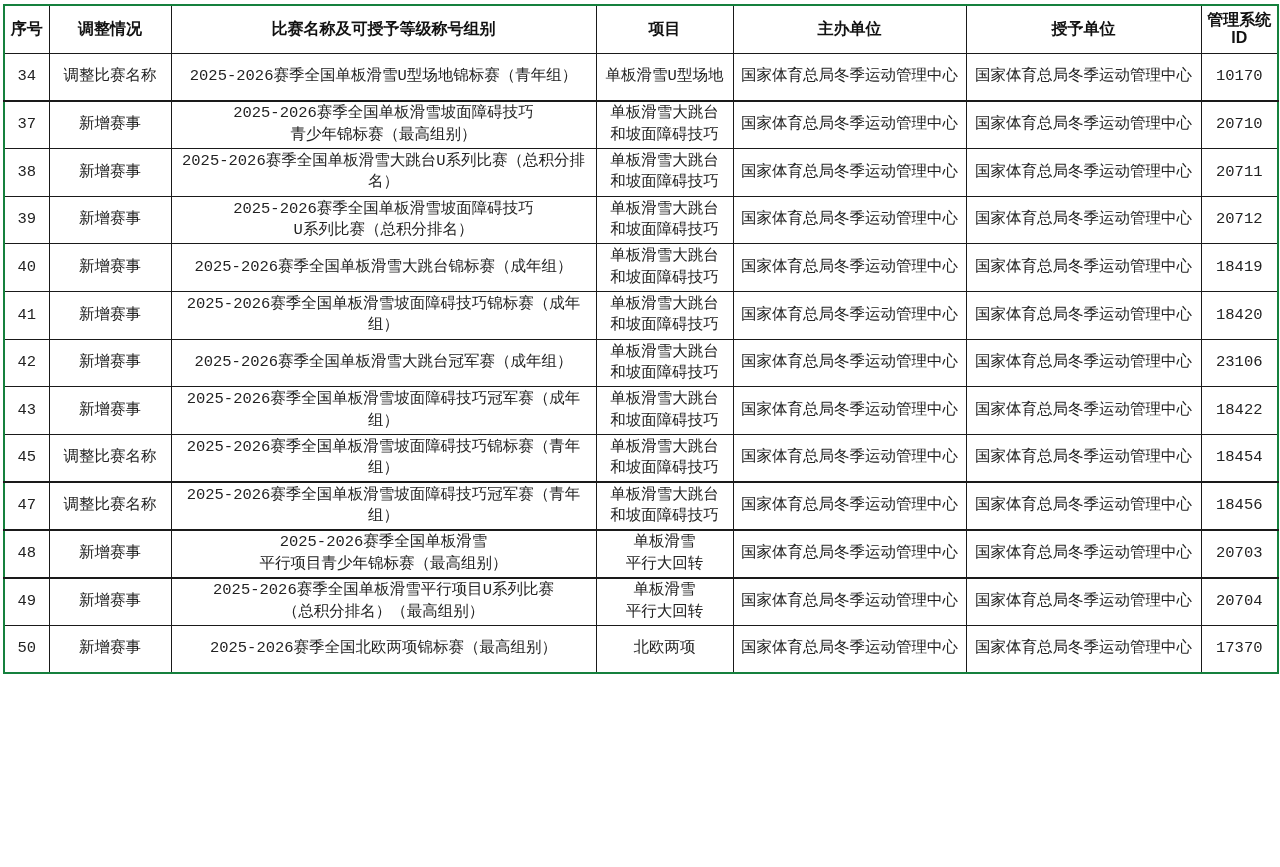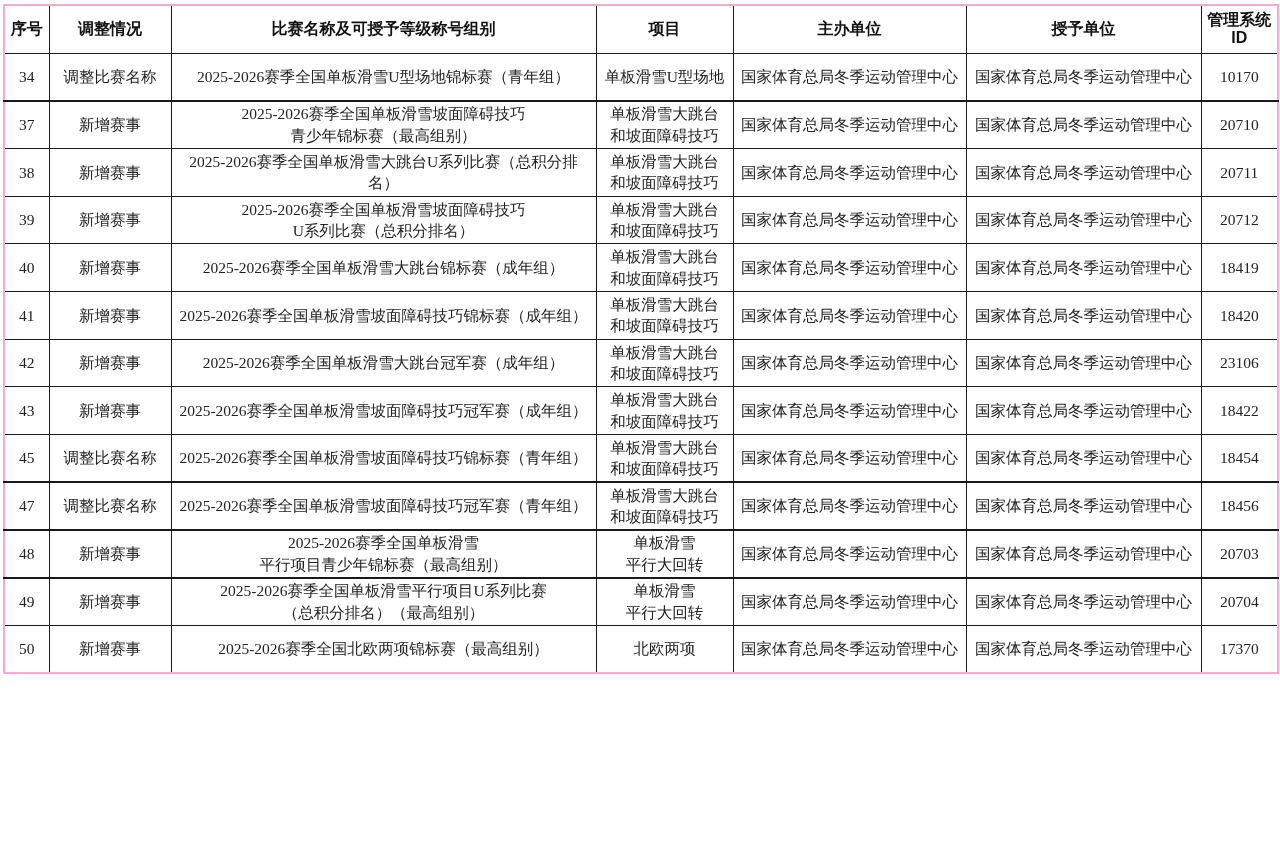--- a/index.html
+++ b/index.html
@@ -7,39 +7,39 @@
     width: 1280px; height: 867px;
     background: #ffffff;
     font-family: "Liberation Serif", "DejaVu Serif", serif;
     position: relative;
   }
   table.doc-table {
     position: absolute; left: 3px; top: 4px;
     width: 1274px;
     border-collapse: collapse;
     table-layout: fixed;
-    border: 2px solid #f9a8d4;
+    border: 2px solid #15803d;
   }
   th, td {
     border: 1px solid #1a1a1a;
     text-align: center;
     vertical-align: middle;
     white-space: pre-line;
     padding: 1px 3px;
     overflow: hidden;
   }
   thead tr { height: 48px; }
   th {
     font-family: "Liberation Sans", "DejaVu Sans", sans-serif;
     font-weight: 700;
     font-size: 16px;
     color: #111111;
     line-height: 1.15;
   }
-  tbody tr { height: 47.7px; }
+  tbody tr { height: 47.7px; font-family: Liberation Mono, monospace; }
   td {
     font-size: 15.5px;
     color: #222222;
     line-height: 1.38;
   }
   tr.thick-after td { border-bottom-width: 2px; }
   col.c-seq { width: 45px; }
   col.c-adjustment { width: 122px; }
   col.c-name { width: 425px; }
   col.c-event { width: 137px; }

